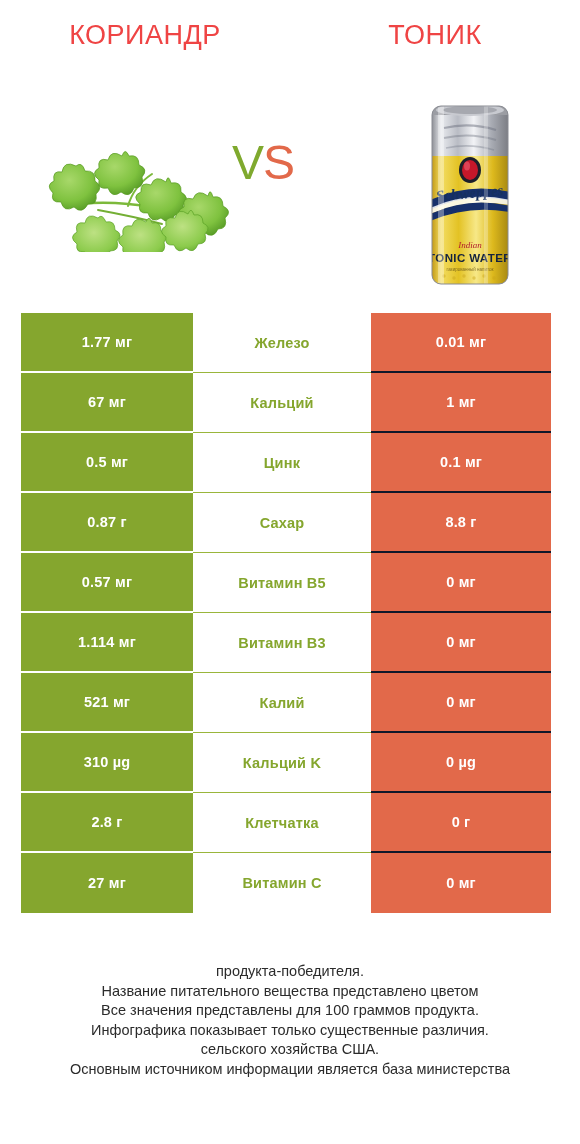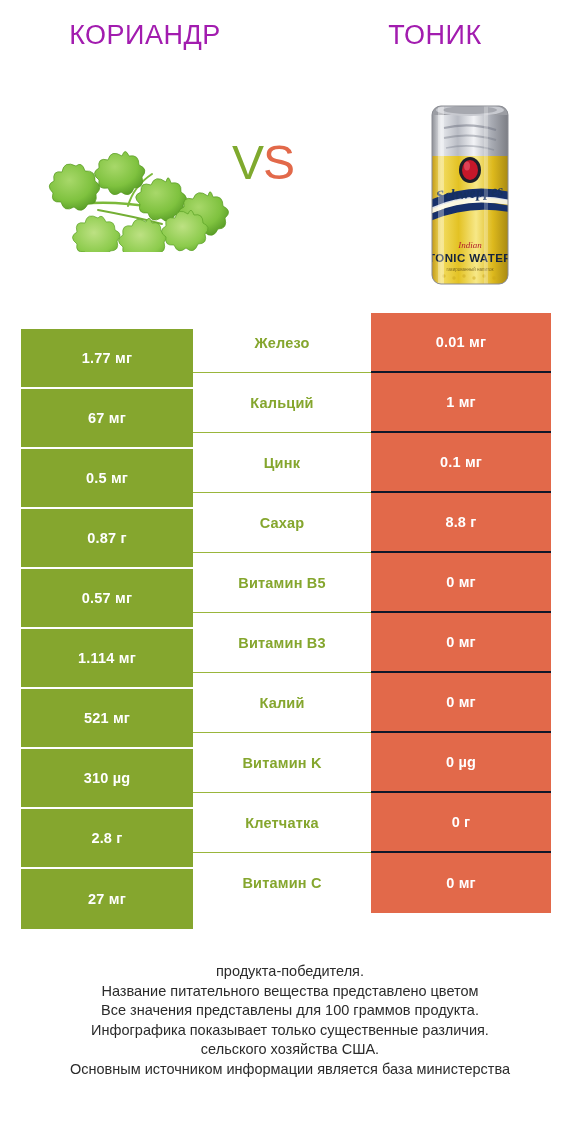--- a/index.html
+++ b/index.html
@@ -25,21 +25,21 @@
     top: 0;
     width: 580px;
     height: 300px;
   }
   .title {
     position: absolute;
     top: 20px;
     font-size: 27px;
     font-weight: 400;
     letter-spacing: 0.5px;
-    color: #a21caf;
+    color: #ef4444;
     text-align: center;
     white-space: nowrap;
     font-family: "Liberation Sans", "DejaVu Sans", sans-serif;
   }
   .title-left  { left: 0;   width: 290px; }
   .title-right { left: 290px; width: 290px; }
 
   .vs {
     position: absolute;
     left: 232px;
@@ -91,21 +91,20 @@
     box-sizing: border-box;
     height: 60px;
     font-size: 14.5px;
     letter-spacing: 0.2px;
   }
   .cell-left {
     width: 172px;
     color: #ffffff;
     font-weight: 600;
     border-bottom: 2px solid #ffffff;
-    margin-top: 16px;
   }
   .cell-mid {
     width: 178px;
     background: #ffffff;
     font-weight: 600;
     border-bottom: 1px solid #9ab63c;
     text-align: center;
   }
   .cell-right {
     width: 180px;
@@ -290,21 +289,21 @@
   </div>
 
   <div class="row">
     <div class="cell cell-left win-green">521 мг</div>
     <div class="cell cell-mid label-green">Калий</div>
     <div class="cell cell-right win-orange">0 мг</div>
   </div>
 
   <div class="row">
     <div class="cell cell-left win-green">310 µg</div>
-    <div class="cell cell-mid label-green">Витамин K</div>
+    <div class="cell cell-mid label-green">Кальций K</div>
     <div class="cell cell-right win-orange">0 µg</div>
   </div>
 
   <div class="row">
     <div class="cell cell-left win-green">2.8 г</div>
     <div class="cell cell-mid label-green">Клетчатка</div>
     <div class="cell cell-right win-orange">0 г</div>
   </div>
 
   <div class="row">

